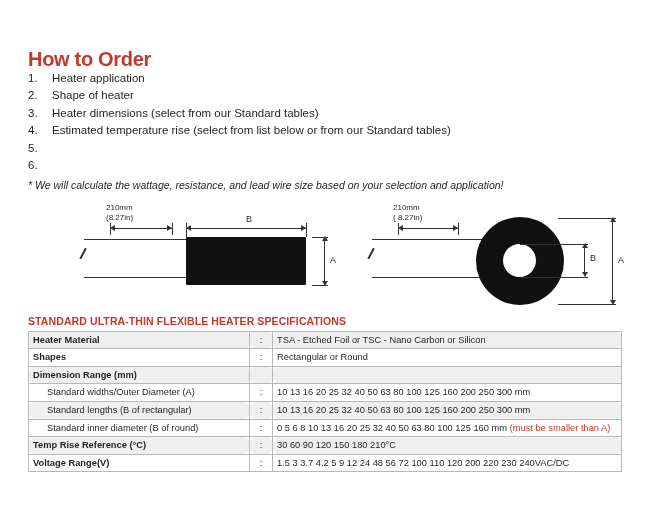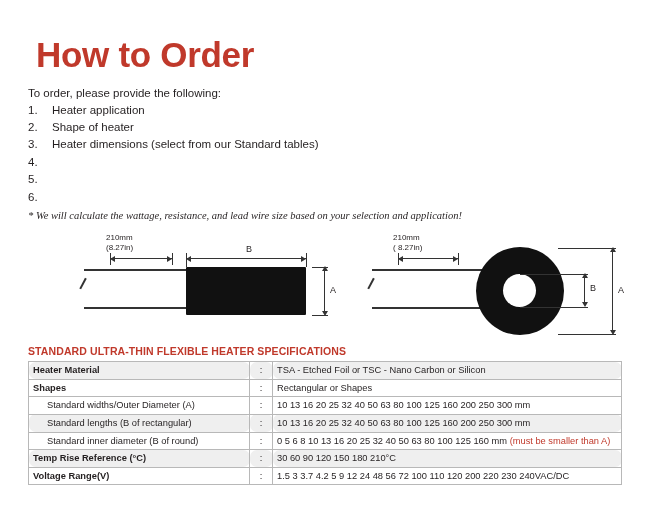--- a/index.html
+++ b/index.html
@@ -15,26 +15,26 @@
     overflow: hidden;
   }
   .page {
     position: relative;
     width: 650px;
     height: 523px;
     box-sizing: border-box;
     padding: 0 28px;
   }
   .title {
-    font-size: 35px;
+    font-size: 20px;
     font-weight: bold;
     color: #c0392b;
     letter-spacing: -0.3px;
-    margin: 8px;
-    padding-top: 28px;
+    margin: 0;
+    padding-top: 48px;
     line-height: 1.1;
   }
   .intro {
     font-size: 11.5px;
     margin-top: 12px;
     margin-bottom: 3px;
     color: #231f20;
   }
   ol.steps {
     list-style: none;
@@ -49,21 +49,20 @@
   ol.steps li .num {
     width: 24px;
     flex: 0 0 24px;
     text-align: left;
   }
   .note {
     font-size: 10.5px;
     font-style: italic;
     margin-top: 4px;
     color: #231f20;
-    font-family: Liberation Serif, serif;
   }
 
   
   .diagram {
     position: relative;
     height: 110px;
     margin-top: 10px;
   }
   .dimlabel {
     position: absolute;
@@ -171,37 +170,37 @@
   .bold { font-weight: bold; }
   .red { color: #c0392b; }
 </style>
 </head>
 <body>
 
 <div class="page">
 
   <h1 class="title">How to Order</h1>
 
-  <div class="intro">To order, please provide the following:</div>
 
   <ol class="steps">
     <li>
       <span class="num">1.</span>
       <span>Heater application</span>
     </li>
     <li>
       <span class="num">2.</span>
       <span>Shape of heater</span>
     </li>
     <li>
       <span class="num">3.</span>
       <span>Heater dimensions (select from our Standard tables)</span>
     </li>
     <li>
       <span class="num">4.</span>
+      <span>Estimated temperature rise (select from list below or from our Standard tables)</span>
     </li>
     <li>
       <span class="num">5.</span>
     </li>
     <li>
       <span class="num">6.</span>
     </li>
   </ol>
 
   <div class="note">* We will calculate the wattage, resistance, and lead wire size based on your selection and application!</div>
@@ -282,21 +281,26 @@
   <table class="spec">
     <tbody>
       <tr class="shade">
         <td class="c-label bold">Heater Material</td>
         <td class="c-colon">:</td>
         <td class="c-val">TSA  - Etched Foil  or  TSC - Nano Carbon  or  Silicon</td>
       </tr>
       <tr class="plain">
         <td class="c-label bold">Shapes</td>
         <td class="c-colon">:</td>
-        <td class="c-val">Rectangular or Shapes</td>
+        <td class="c-val">Rectangular or Round</td>
+      </tr>
+      <tr class="shade">
+        <td class="c-label bold">Dimension Range (mm)</td>
+        <td class="c-colon"></td>
+        <td class="c-val"></td>
       </tr>
       <tr class="plain">
         <td class="c-label indent">Standard widths/Outer Diameter (A)</td>
         <td class="c-colon">:</td>
         <td class="c-val">10  13  16  20  25  32  40  50  63  80  100  125  160  200  250 300 mm</td>
       </tr>
       <tr class="shade">
         <td class="c-label indent">Standard lengths (B of rectangular)</td>
         <td class="c-colon">:</td>
         <td class="c-val">10  13  16  20  25  32  40  50  63  80  100  125  160  200  250 300 mm</td>

